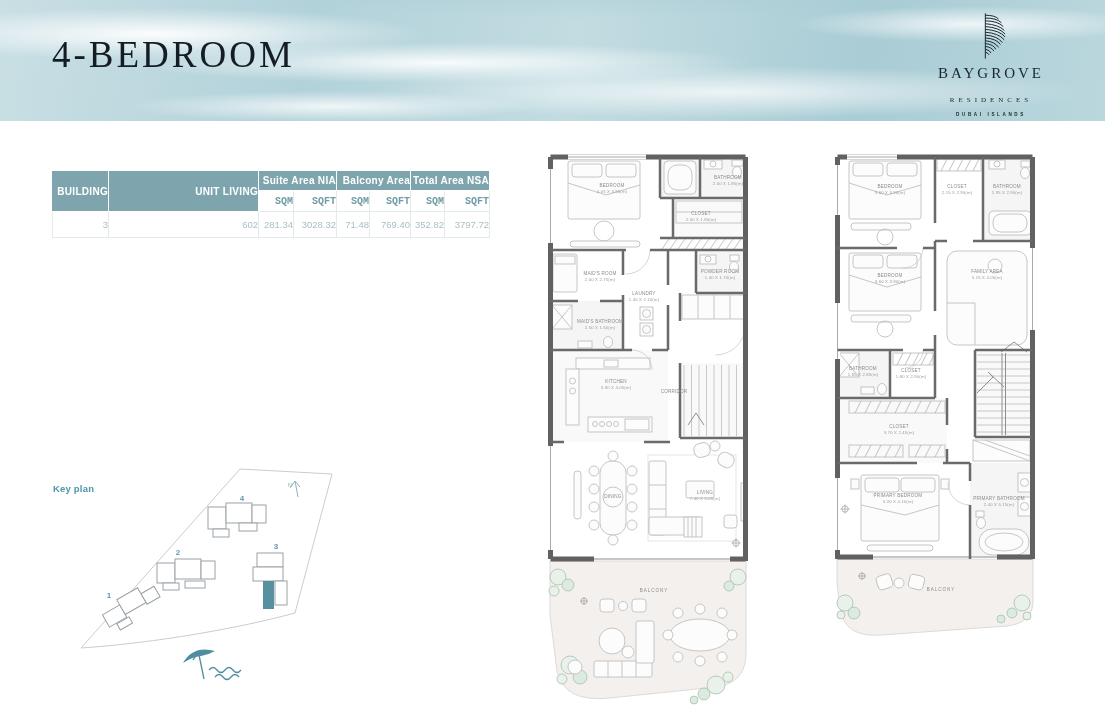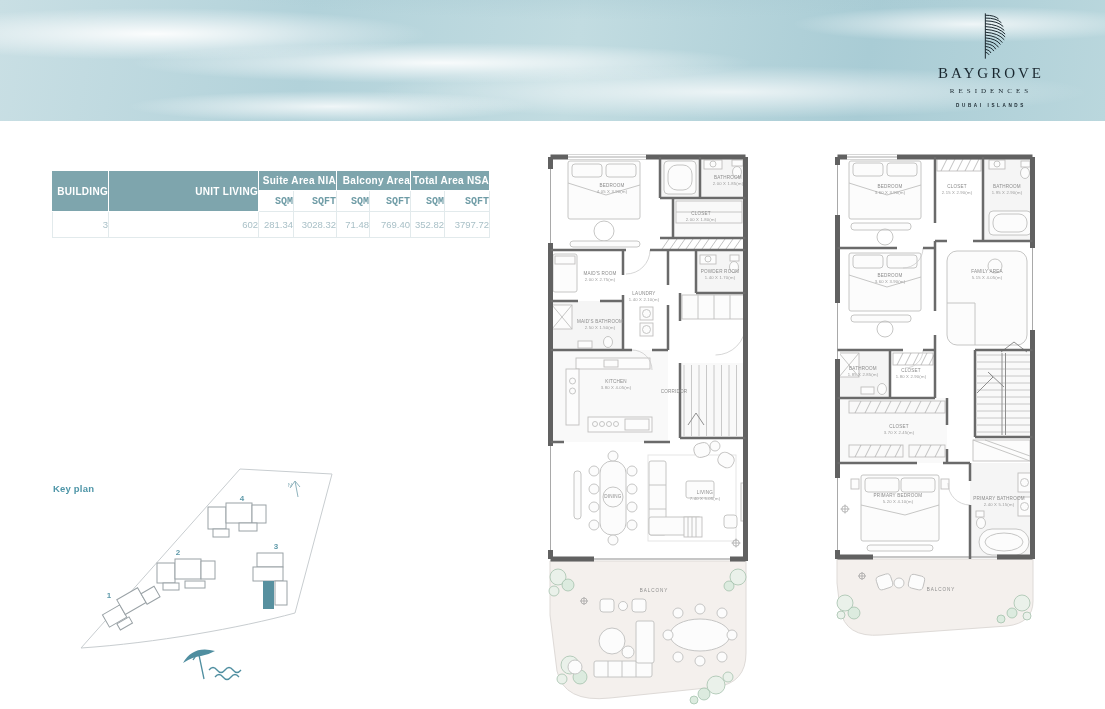--- a/index.html
+++ b/index.html
@@ -26,21 +26,21 @@
     font-family:"Liberation Serif",serif;font-weight:400;font-size:37px;
     letter-spacing:3px;color:#141d25;margin:0;line-height:1;
   }
   .hero-subtitle{
     font-family:"Liberation Serif",serif;font-style:italic;font-size:17px;
     letter-spacing:1.5px;color:#18222a;margin-top:7px;
   }
   .logo{position:absolute;right:48px;top:9px;width:132px;text-align:center;color:#19262e;}
   .logo svg{display:block;margin:0 auto;}
   .logo-name{font-family:"Liberation Serif",serif;font-size:15px;letter-spacing:3px;margin-top:2px;}
-  .logo-sub{font-family:"Liberation Serif",serif;font-size:7px;letter-spacing:4px;margin-top:5px;}
+  .logo-sub{font-family:"Liberation Serif",serif;font-size:7px;letter-spacing:4px;margin-top:14px;}
   .logo-loc{font-size:4.6px;letter-spacing:2.6px;margin-top:8px;font-weight:bold;}
 
   
   .area-table{position:absolute;left:52px;top:171px;border-collapse:separate;border-spacing:0;}
   .area-table th,.area-table td{padding:0;text-align:right;vertical-align:middle;}
   .th-teal{
     background:#7ea5ad;color:#ffffff;font-size:10px;font-weight:bold;letter-spacing:.3px;
     border-right:1px solid #ffffff;border-bottom:1px solid #ffffff;
   }
   .th-sub{
@@ -101,20 +101,21 @@
   .kp-teal{stroke:#4f8ea0;stroke-width:1.3;fill:none;}
   .leaf{stroke:#19262e;stroke-width:1.05;fill:none;}
 </style>
 </head>
 <body>
 
 <div class="page">
 
   <header class="hero">
     <div class="hero-text">
+      <h1 class="hero-title">4-BEDROOM</h1>
     </div>
     <div class="logo">
       <svg width="34" height="54" viewBox="0 0 36 56">
         <path class="leaf" d="M12,4 V52"></path>
         <path class="leaf" d="M12,6  q10,0 14,4"></path>
         <path class="leaf" d="M12,9  q12,0 17,5"></path>
         <path class="leaf" d="M12,12 q13,0 19,6"></path>
         <path class="leaf" d="M12,15 q14,1 20,7"></path>
         <path class="leaf" d="M12,18 q15,1 21,8"></path>
         <path class="leaf" d="M12,21 q15,1 21,8"></path>

